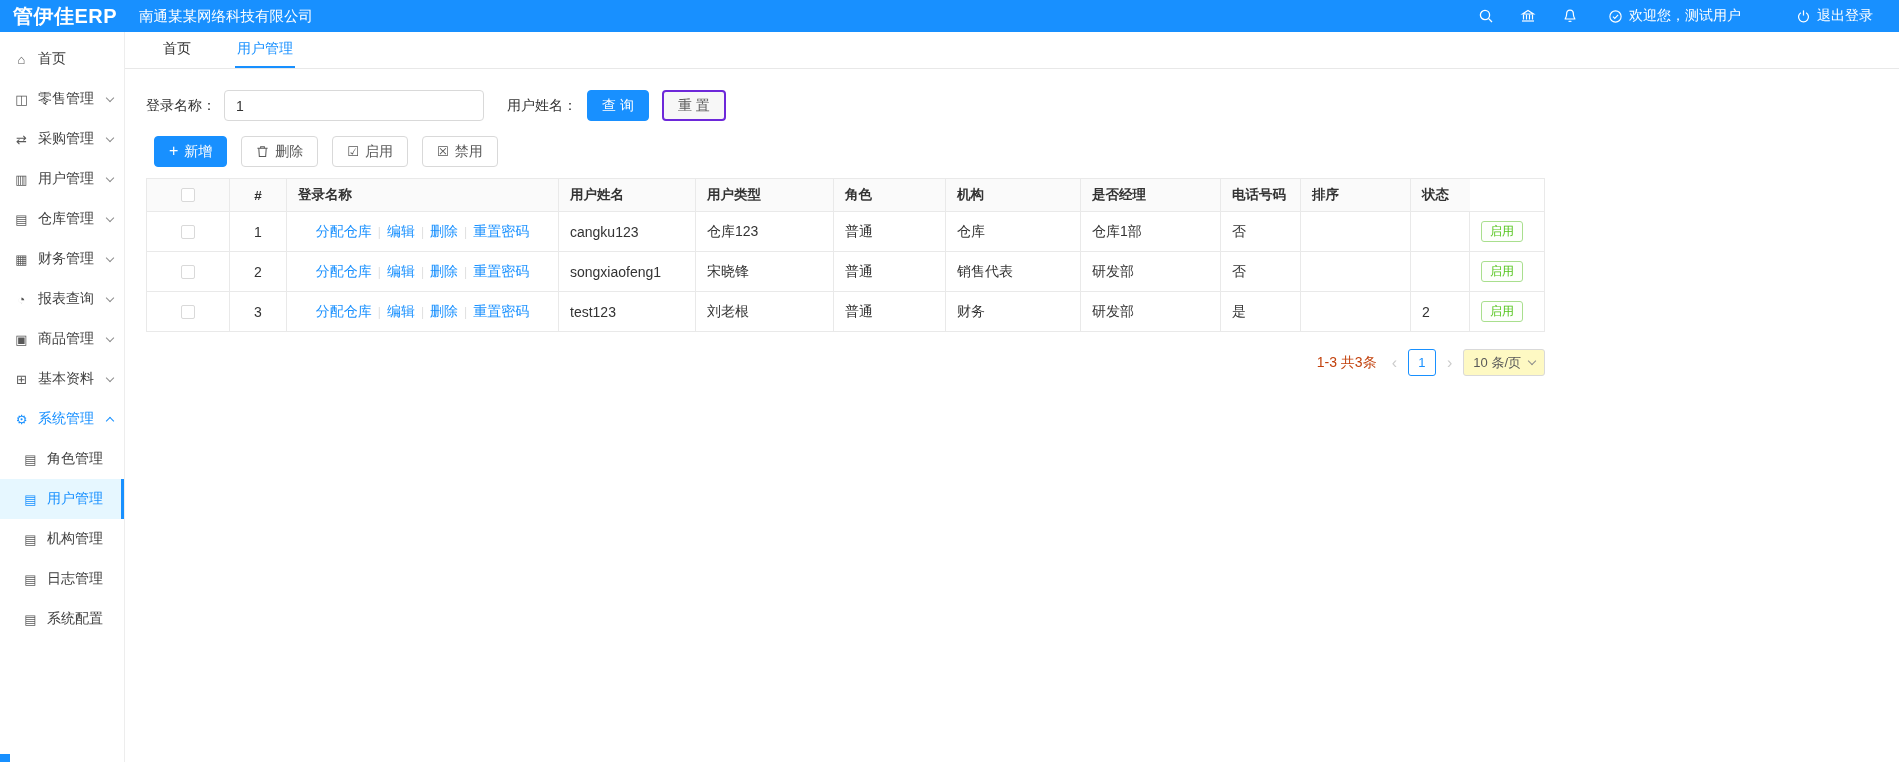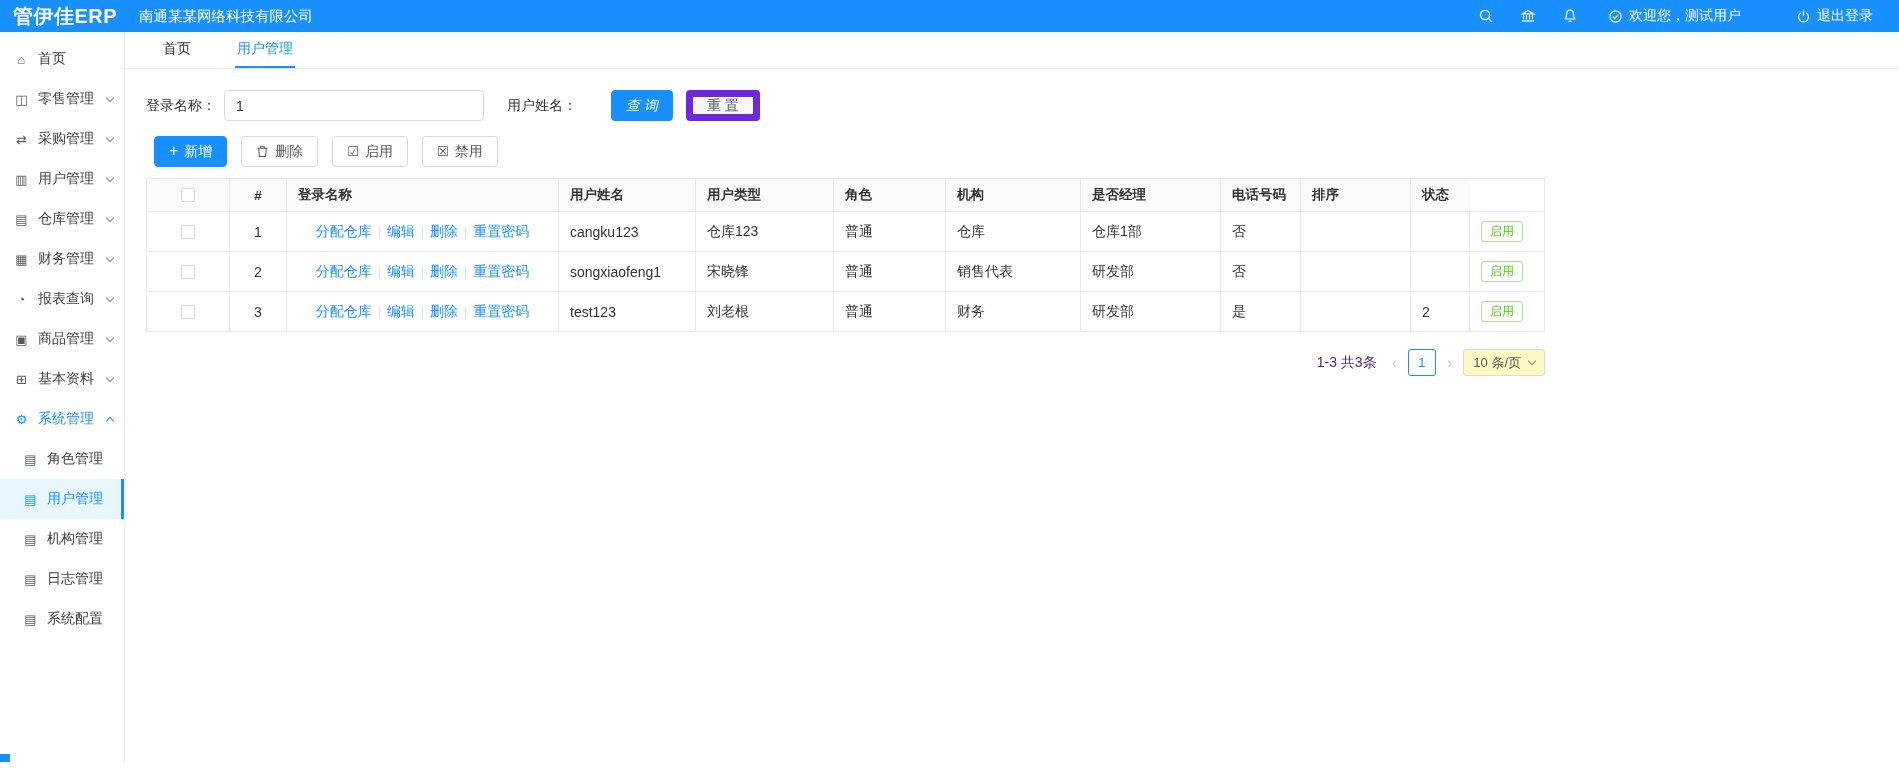--- a/index.html
+++ b/index.html
@@ -44,22 +44,22 @@
   
   .filter-row { display:flex; align-items:center; margin-bottom:15px; }
   .f-label { font-size:14px; color:#333; white-space:nowrap; }
   .ml23 { margin-left:23px; }
   .f-input { width:260px; height:31px; border:1px solid #d9d9d9; border-radius:4px; padding:0 11px; font-size:14px; color:#333; margin-left:8px; outline:none; font-family:inherit; background:#fff; }
   .f-input::placeholder { color:#bfbfbf; }
 
   .btn { height:31px; border-radius:4px; font-size:14px; padding:0 14px; cursor:pointer; font-family:inherit; display:inline-flex; align-items:center; gap:6px; white-space:nowrap; }
   .btn.primary { background:#1890ff; border:1px solid #1890ff; color:#fff; }
   .btn.default { background:#fff; border:1px solid #d9d9d9; color:#595959; }
-  .btn.gray { background:#f7f7f7; border:7px solid #6d28d9; color:#595959; }
-  .btn.search { margin-left:34px;font-style:italic; }
+  .btn.gray { background:#f7f7f7; border:2px solid #6d28d9; color:#595959; }
+  .btn.search { margin-left:10px; }
   .btn.reset { margin-left:13px; }
   .bicon { display:inline-flex; align-items:center; font-size:13px; line-height:1; }
   .bicon.plus { font-size:16px; margin-top:-2px; }
 
   
   .toolbar { display:flex; align-items:center; gap:14px; margin:0 0 11px 8px; }
 
   
   .table { width:1399px; border:1px solid #e9e9e9; }
   .tr { display:grid; grid-template-columns:83px 57px 272px 137px 138px 112px 135px 140px 80px 110px 59px 1fr; }
@@ -70,21 +70,21 @@
   .th { height:32px; background:#fafafa; font-weight:bold; font-size:13.5px; color:#333; }
   .td { height:39px; font-size:14px; color:#333; }
   .center { justify-content:center; }
   .checkbox { width:14px; height:14px; border:1px solid #d9d9d9; border-radius:2px; background:#fff; cursor:pointer; flex:0 0 auto; }
   .action-link { color:#1890ff; cursor:pointer; font-size:14px; }
   .sep { color:#e0e0e0; margin:0 6px; font-size:12px; }
   .badge { color:#52c41a; border:1px solid #a9df8e; background:#fdfffc; border-radius:3px; font-size:12px; padding:2px 8px; line-height:1.3; cursor:pointer; }
 
   
   .pagination { width:1399px; margin-top:17px; display:flex; justify-content:flex-end; align-items:center; font-size:14px; color:#595959; gap:9px; }
-  .pg-total { color:#4c1d95; margin-right:4px;margin-left:7px; }
+  .pg-total { color:#c2410c; margin-right:4px;margin-left:7px; }
   .pg-arrow { font-size:16px; color:#ccc; cursor:pointer; padding:0 2px; line-height:1; }
   .pg-num { min-width:28px; height:27px; border:1px solid #1890ff; border-radius:3px; color:#1890ff; display:flex; align-items:center; justify-content:center; font-size:13px; cursor:pointer; background:#fff; }
   .pg-size { height:27px; border:1px solid #d9d9d9; border-radius:3px; display:flex; align-items:center; gap:8px; padding:0 9px; font-size:13px; color:#595959; cursor:pointer; background:#fef9c3; }
   .pg-size .chev { margin-left:0; margin-top:-3px; }
 </style>
 </head>
 <body>
 
 <header class="topbar">
   <div class="logo">管伊佳ERP</div>

